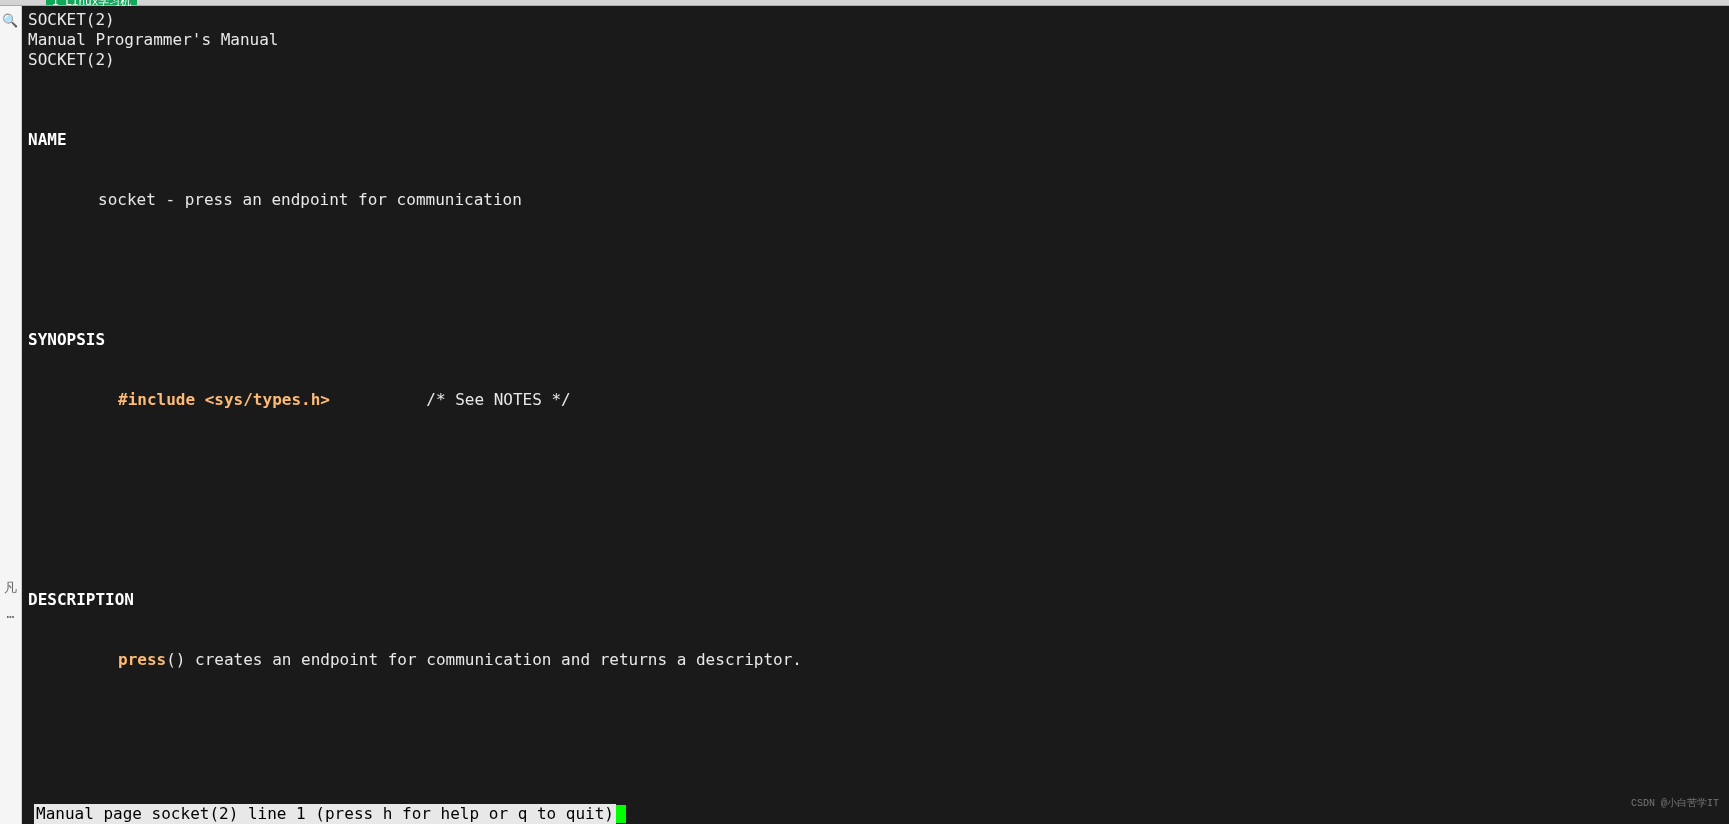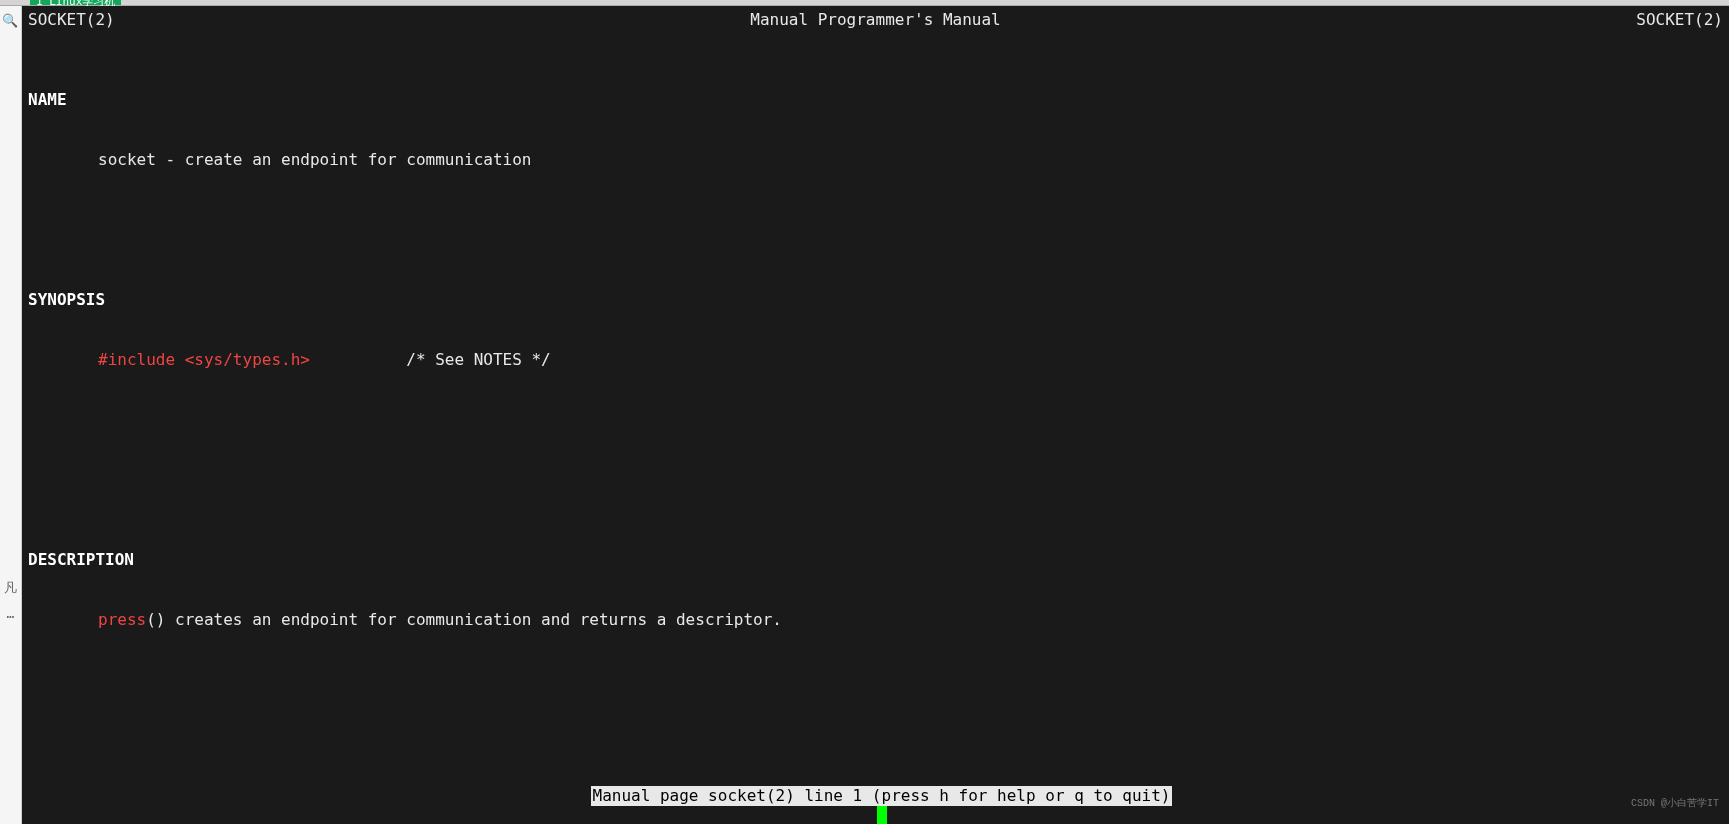--- a/index.html
+++ b/index.html
@@ -11,21 +11,21 @@
     width: 1729px;
     height: 824px;
     position: relative;
   }
   .tab-bar {
     height: 6px;
     background: #d4d4d4;
     border-bottom: 1px solid #aaa;
     display: flex;
     align-items: flex-end;
-    padding-left: 30px;
+    padding-left: 46px;
   }
   .tab {
     background: #11a85a;
     color: #fff;
     font-size: 11px;
     padding: 0 6px 0 6px;
     display: flex;
     align-items: center;
     gap: 4px;
     height: 6px;
@@ -59,38 +59,38 @@
     overflow: hidden;
     line-height: 20px;
     padding-top: 4px;
   }
   .man-header {
     display: flex;
     justify-content: space-between;
     padding: 0 6px;
     color: #e8e8e8;
     margin-bottom: 20px;
+    flex-direction: column;
   }
   .content {
     padding: 0 6px;
     white-space: pre;
   }
-  .bold { font-weight: normal; color: #ef4444; }
+  .bold { font-weight: bold; color: #fdba74; margin-left: 20px; }
   .underline { text-decoration: underline; }
   .section-title { font-weight: bold; color: #fff; }
   .indent1 { padding-left: 70px; }
   .status-line {
     position: absolute;
     left: 0;
     bottom: 0;
     right: 0;
     display: flex;
     align-items: center;
     padding-left: 12px;
-    flex-direction: column;
   }
   .status-text {
     background: #e8e8e8;
     color: #000;
     padding: 0 2px;
   }
   .cursor {
     width: 10px;
     height: 18px;
     background: #00ff00;
@@ -124,21 +124,21 @@
 <div class="terminal">
 
   <div class="man-header">
     <span>SOCKET(2)</span>
     <span>Manual Programmer's Manual</span>
     <span>SOCKET(2)</span>
   </div>
 
   <div class="content">
     <div class="section-title">NAME</div>
-    <div class="indent1">socket - create an endpoint for communication</div>
+    <div class="indent1">socket - press an endpoint for communication</div>
     <div>&nbsp;</div>
 
     <div class="section-title">SYNOPSIS</div>
     <div class="indent1"><span class="bold">#include &lt;sys/types.h&gt;</span><span>          </span><span>/* See NOTES */</span></div>
     <div>&nbsp;</div>
     <div>&nbsp;</div>
 
     <div class="section-title">DESCRIPTION</div>
     <div class="indent1"><span class="bold">press</span><span>() creates an endpoint for communication and returns a descriptor.</span></div>
     <div>&nbsp;</div>

